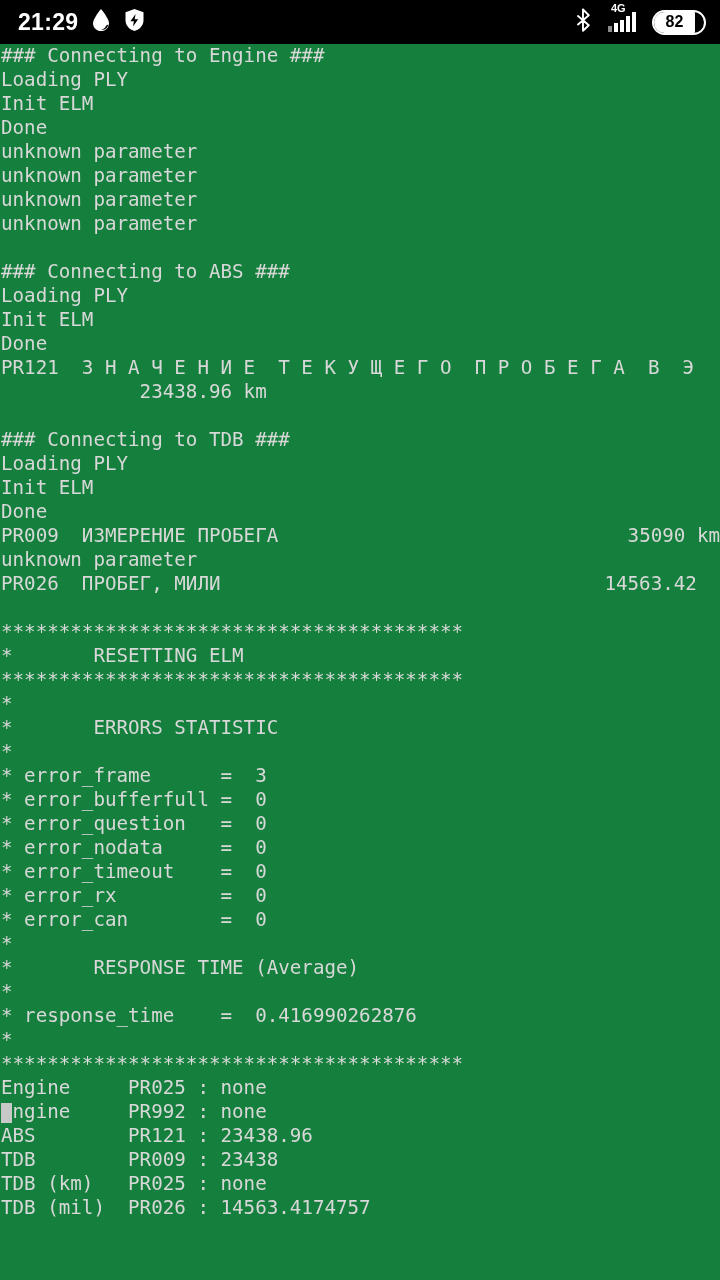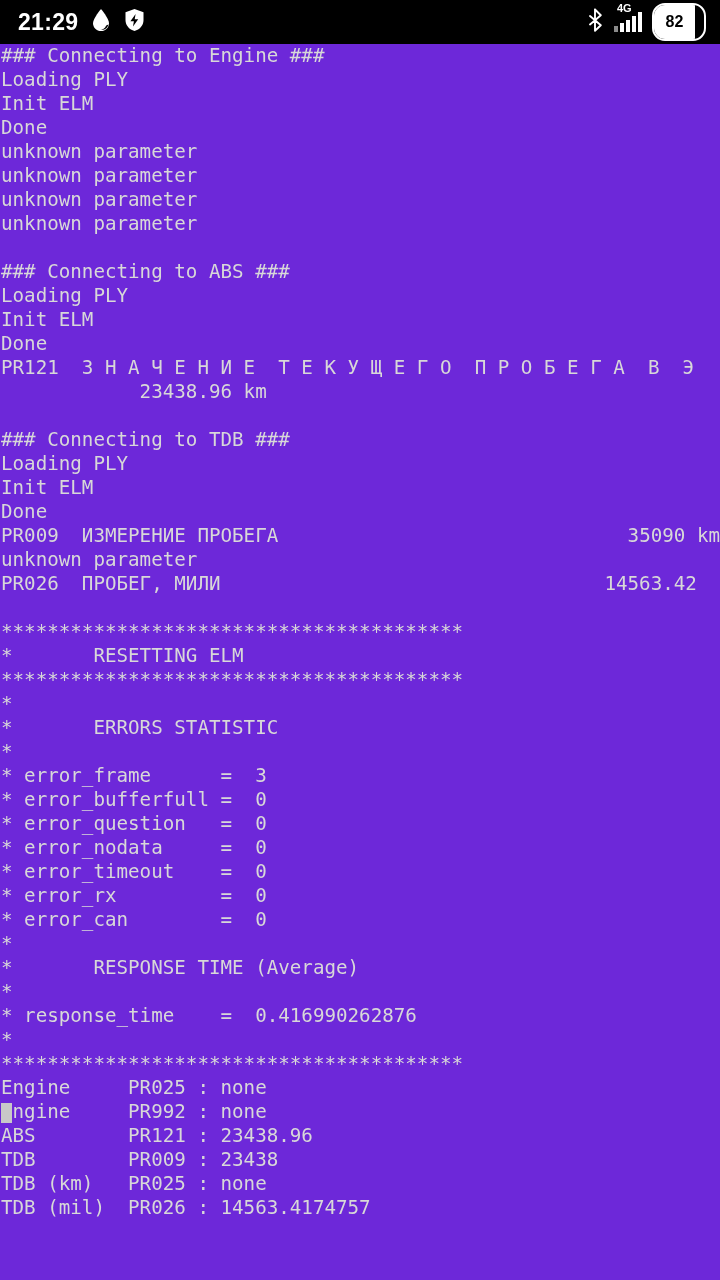--- a/index.html
+++ b/index.html
@@ -18,33 +18,33 @@
     position:relative;
     height:44px;
     width:720px;
     background:#000;
     display:flex;
     align-items:center;
     justify-content:space-between;
     padding:0 14px 0 18px;
   }
   .sb-left { display:flex; align-items:center; gap:13px; }
-  .sb-right { display:flex; align-items:center; gap:10px; }
+  .sb-right { display:flex; align-items:center; gap:16px; }
   #clock {
     font-family:"Liberation Sans", sans-serif;
     font-size:23px;
     font-weight:600;
     color:#ffffff;
     letter-spacing:0.3px;
   }
   .sb-icon { display:block; }
 
   .battery-pill {
     position:relative;
-    width:54px; height:38px;
+    width:54px; height:25px;
     border:2px solid #ffffff;
     border-radius:13px;
     display:flex;
     align-items:center;
     justify-content:center;
     overflow:hidden;
   }
   .battery-fill {
     position:absolute;
     left:0; top:0; bottom:0;
@@ -154,21 +154,21 @@
       </span>
     </span>
 
     <span class="battery-pill">
       <span class="battery-fill"></span>
       <span class="battery-text">82</span>
     </span>
   </div>
 </div>
 
-<div id="terminal" style="background: #6d28d9; color: rgb(216, 216, 216);">
+<div id="terminal" style="background: #15803d; color: rgb(216, 216, 216);">
     <div class="line"><span>### Connecting to Engine ###</span></div>
     <div class="line"><span>Loading PLY</span></div>
     <div class="line"><span>Init ELM</span></div>
     <div class="line"><span>Done</span></div>
     <div class="line"><span>unknown parameter</span></div>
     <div class="line"><span>unknown parameter</span></div>
     <div class="line"><span>unknown parameter</span></div>
     <div class="line"><span>unknown parameter</span></div>
     <div class="line blank"><span></span></div>
     <div class="line"><span>### Connecting to ABS ###</span></div>

